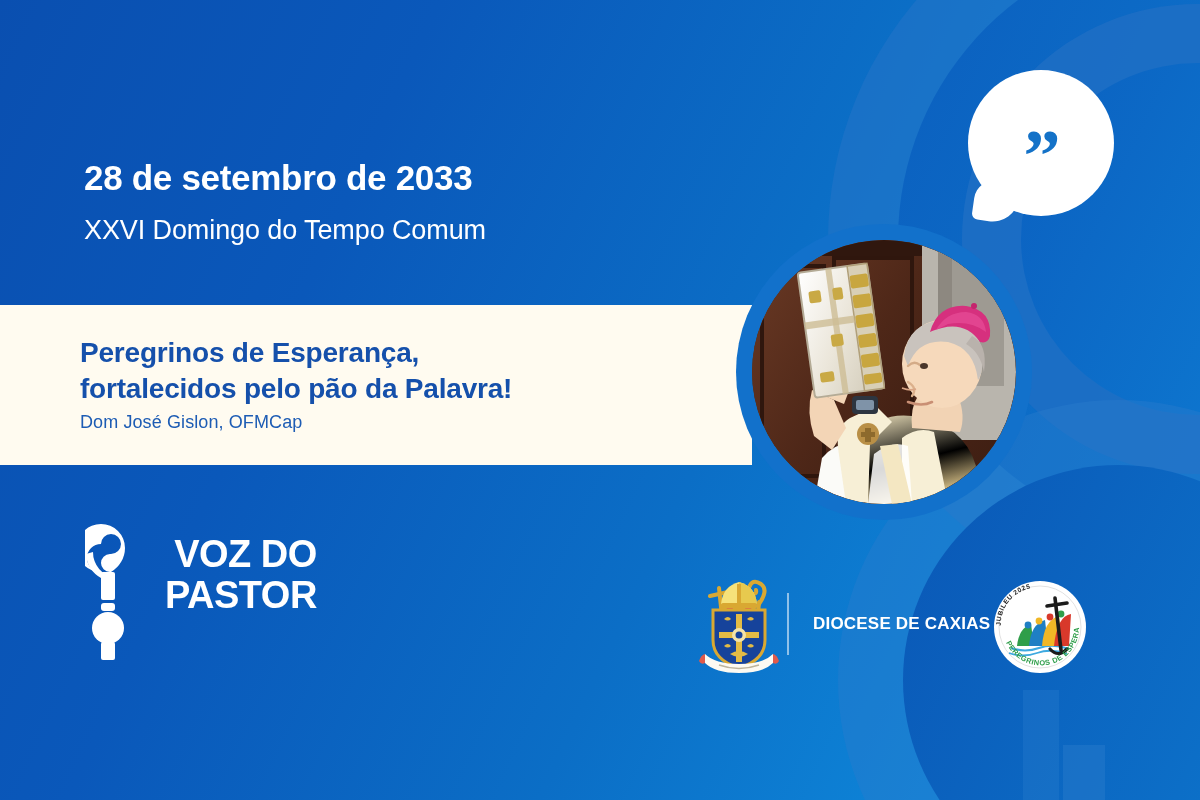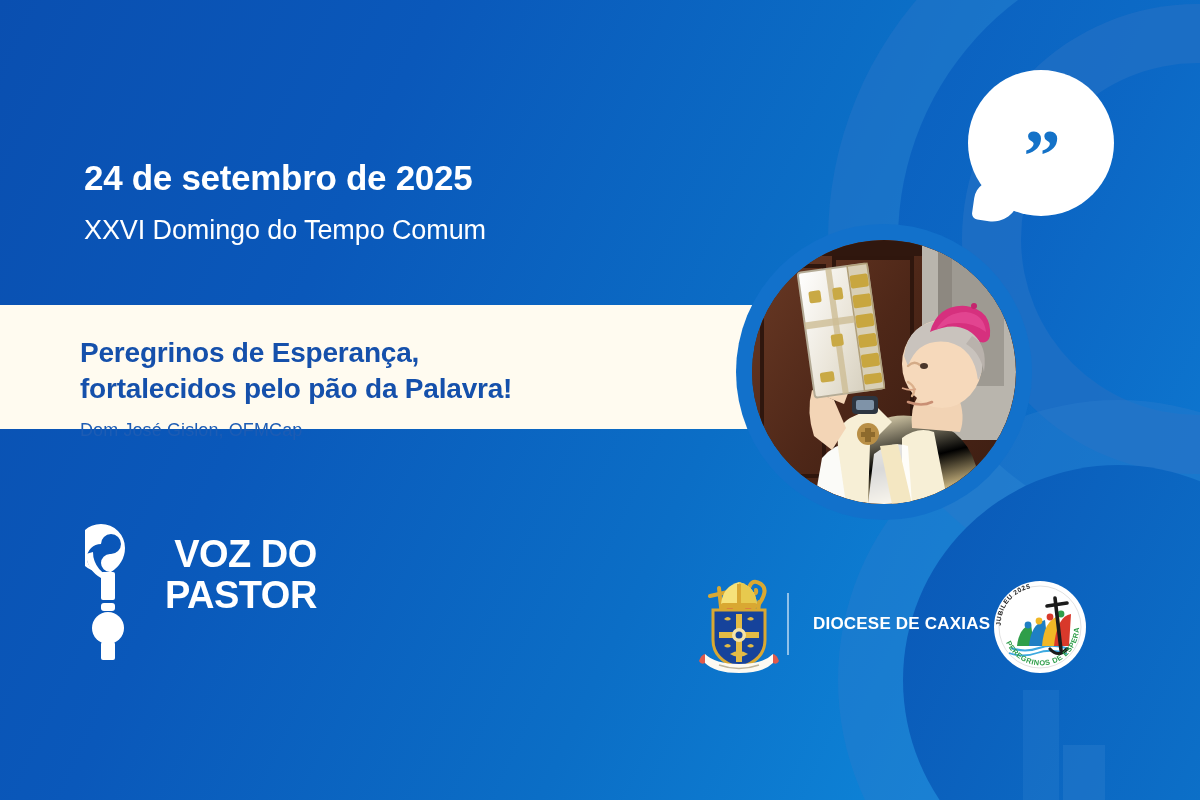--- a/index.html
+++ b/index.html
@@ -61,41 +61,41 @@
   .bar-bottom2 {
     position:absolute;
     left:1023px; top:690px; width:36px; height:115px;
     background:#2e82d2; opacity:.30;
   }
 
   
   .banner {
     position:absolute;
     left:0; top:305px;
-    width:752px; height:124px;
+    width:752px; height:160px;
     background:#fffbf0;
     z-index:5;
   }
   .banner-inner {
     position:absolute;
     left:80px; top:30px;
   }
   .banner-title {
     color:#1550ab;
     font-size:28px;
     font-weight:bold;
     line-height:1.30;
     letter-spacing:-0.2px;
     white-space:pre-line;
   }
   .banner-author {
     color:#1d5cb4;
     font-size:18px;
     font-weight:400;
-    margin-top:12px;
+    margin-top:4px;
     letter-spacing:.1px;
   }
 
   
   .date-block { position:absolute; left:84px; top:158px; z-index:6; }
   .date-main {
     color:#ffffff; font-size:35px; font-weight:bold; letter-spacing:-.3px;
   }
   .date-sub {
     color:#ffffff; font-size:27px; font-weight:400; margin-top:17px;
@@ -177,21 +177,21 @@
   <div class="deco ring-outer"></div>
   <div class="deco ring-outer-hole"></div>
   <div class="deco ring-mid"></div>
   <div class="deco ring-mid-hole"></div>
   <div class="deco ring-low-outer"></div>
   <div class="deco ring-low-hole"></div>
   <div class="bar-bottom2"></div>
   <div class="bar-bottom"></div>
 
   <div class="date-block">
-    <div class="date-main">24 de setembro de 2025</div>
+    <div class="date-main">28 de setembro de 2033</div>
     <div class="date-sub">XXVI Domingo do Tempo Comum</div>
   </div>
 
   <div class="bubble-wrap">
     <div class="bubble">
       <span class="quotes">”</span>
     </div>
   </div>
 
   <div class="portrait-ring">

